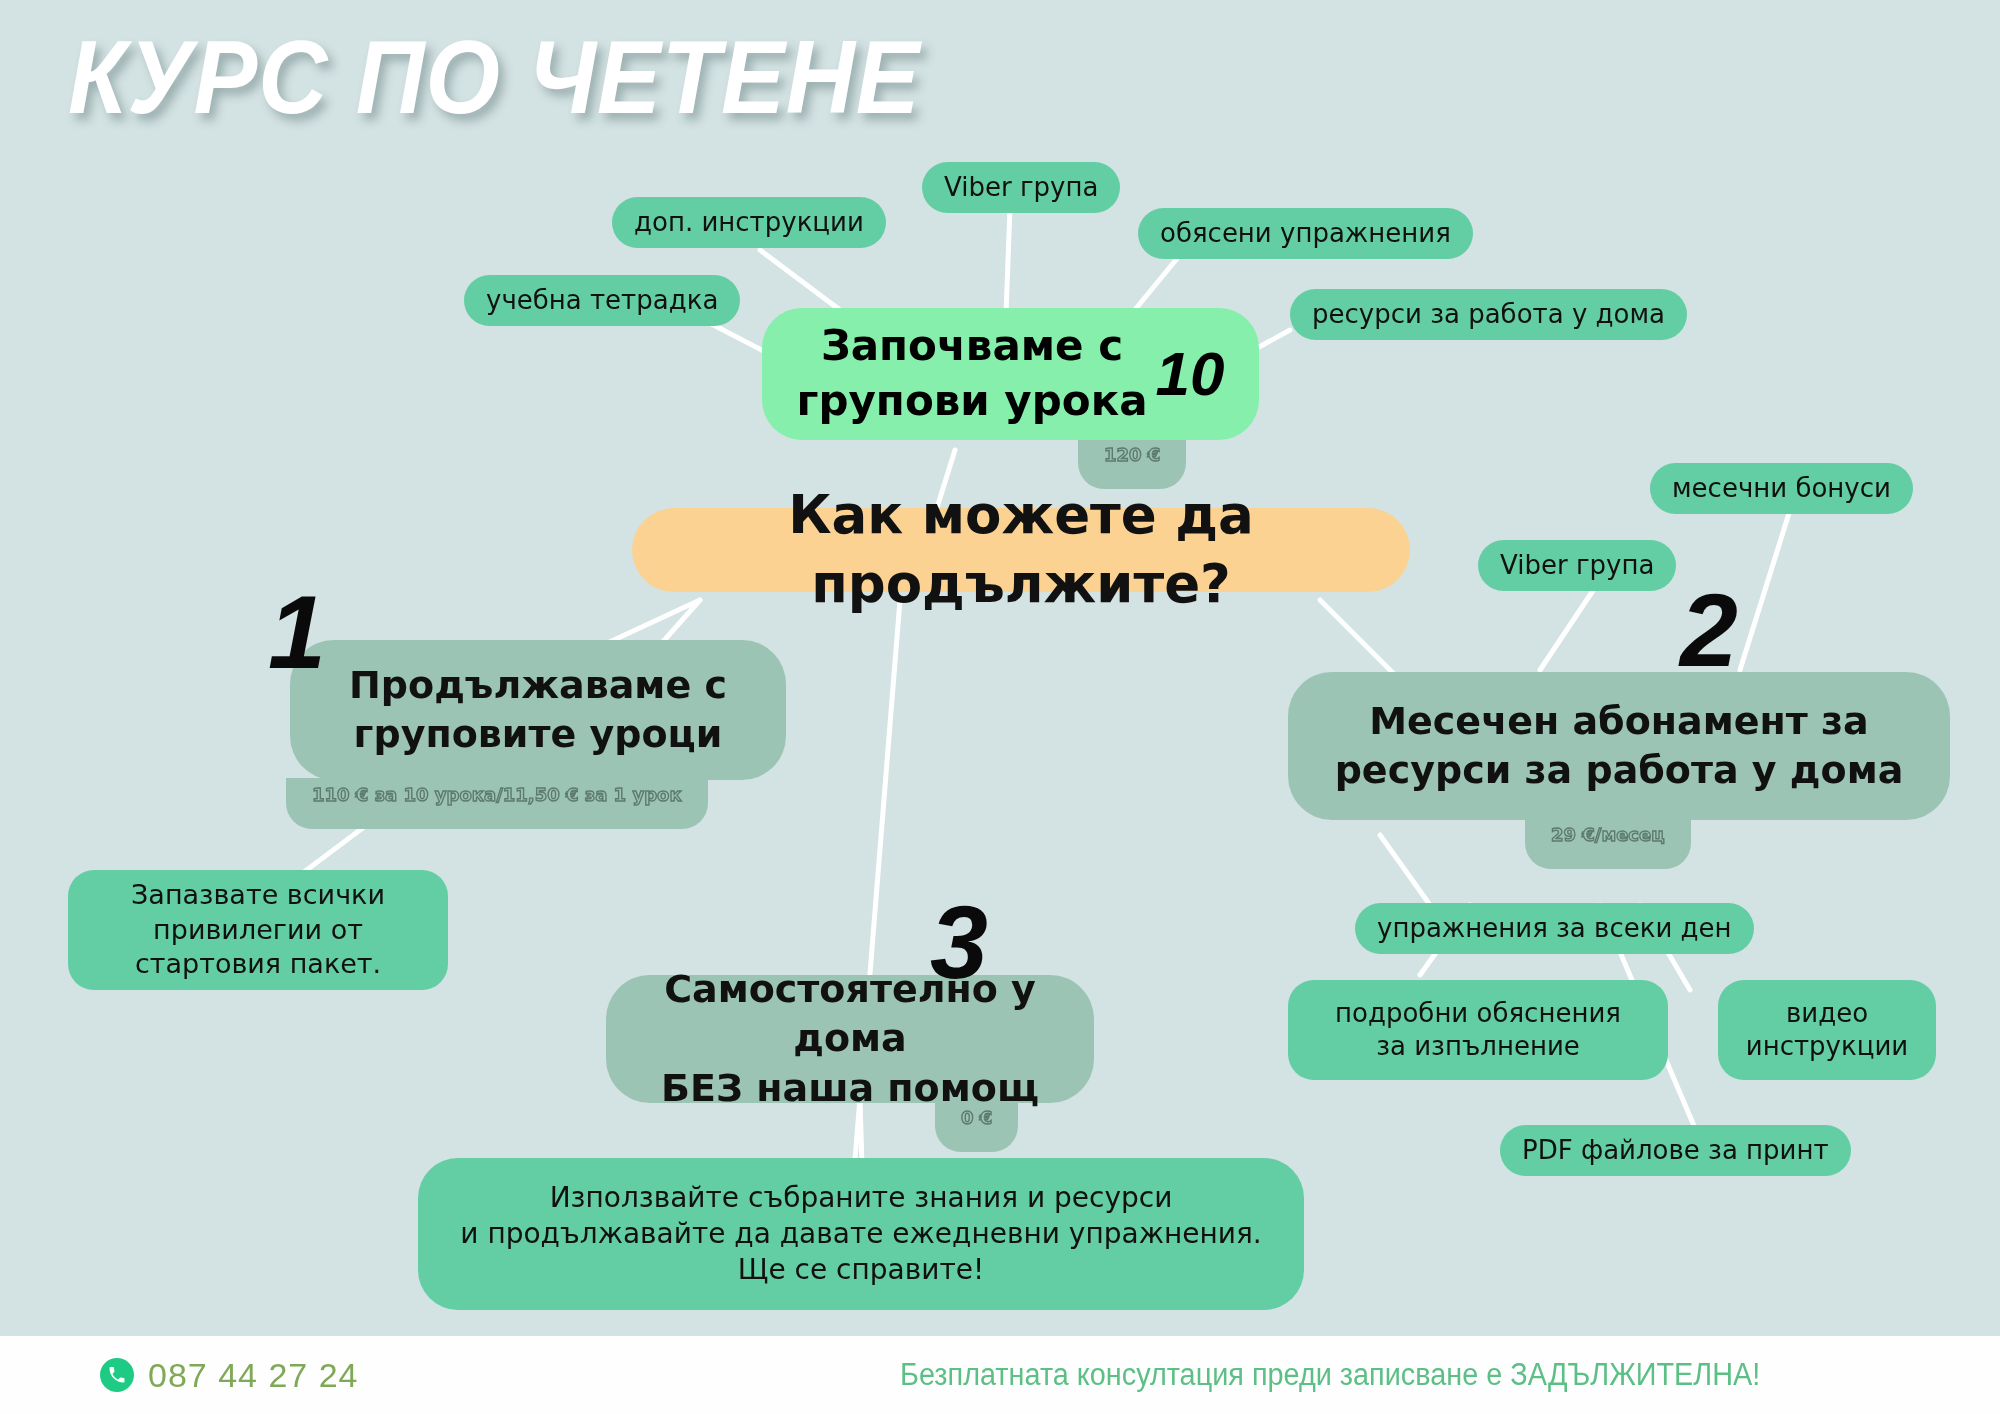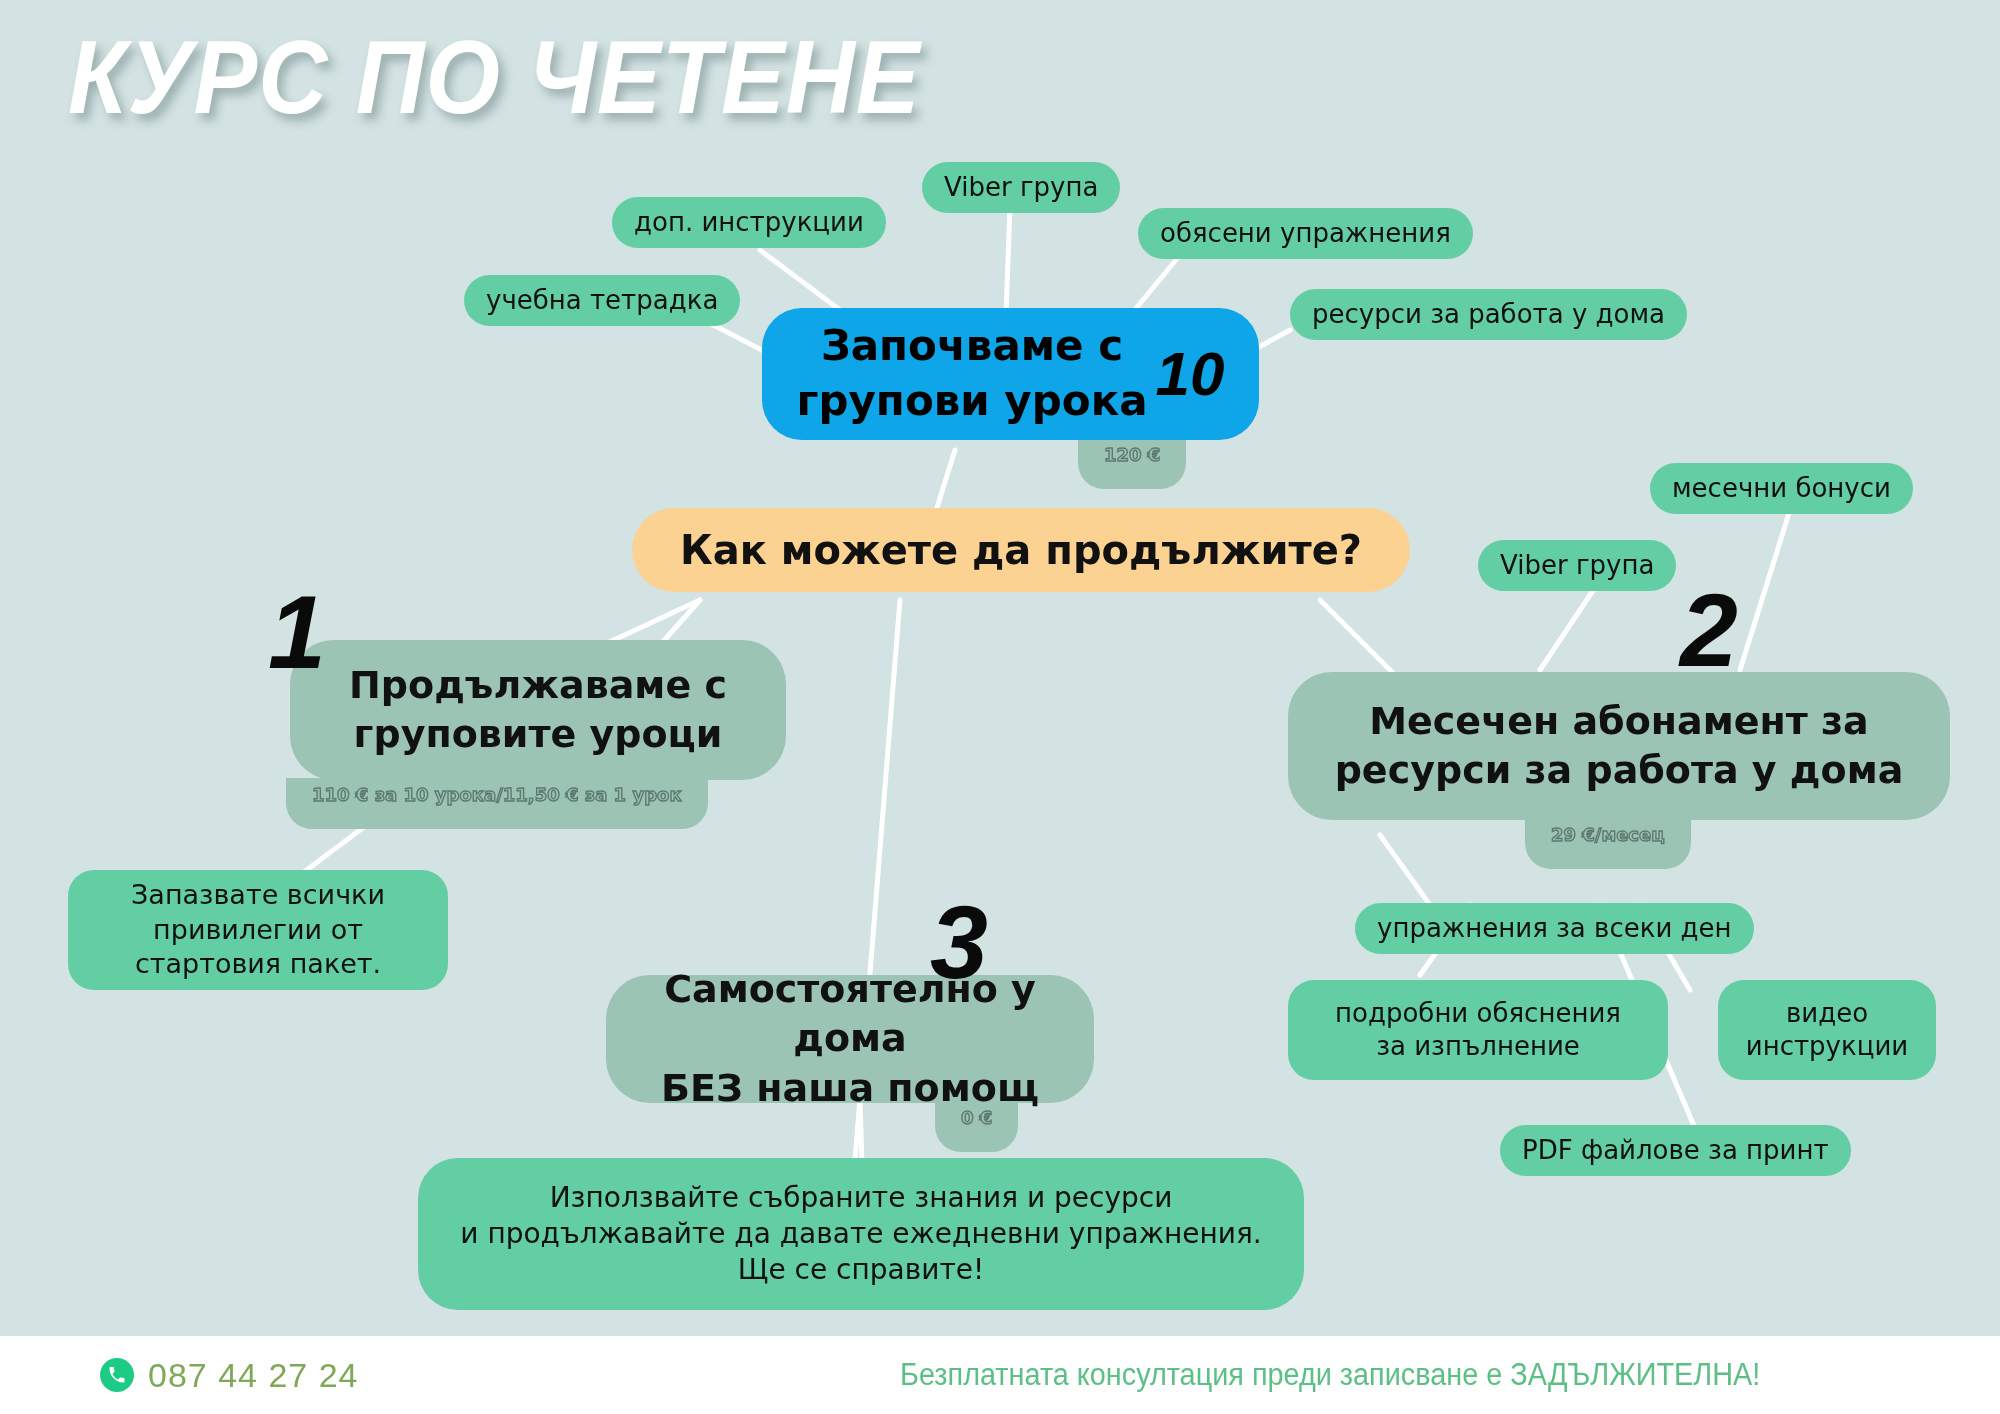--- a/index.html
+++ b/index.html
@@ -67,21 +67,21 @@
     font-family: "DejaVu Sans", sans-serif;
     font-size: 26px;
     padding: 9px 22px;
     border-radius: 26px;
     white-space: nowrap;
   }
   .chip.multiline { white-space: normal; }
 
   
   .hub-bright {
-    background: #0ea5e9;
+    background: #86efac;
     color: #000000;
     border-radius: 40px;
   }
 
   
   .hub-sage {
     background: #9cc4b4;
     color: #111111;
     border-radius: 44px;
   }
@@ -95,21 +95,21 @@
 
   .hub-title {
     font-family: "DejaVu Sans", sans-serif;
     font-weight: 700;
     font-size: 38px;
     line-height: 1.3;
     white-space: pre-line;
   }
 
   .hub-title.big {
-    font-size: 40px;
+    font-size: 53px;
   }
 
   .hub-title.xl {
     font-size: 42px;
   }
 
   
   .price-badge {
     position: absolute;
     background: #9cc4b4;

